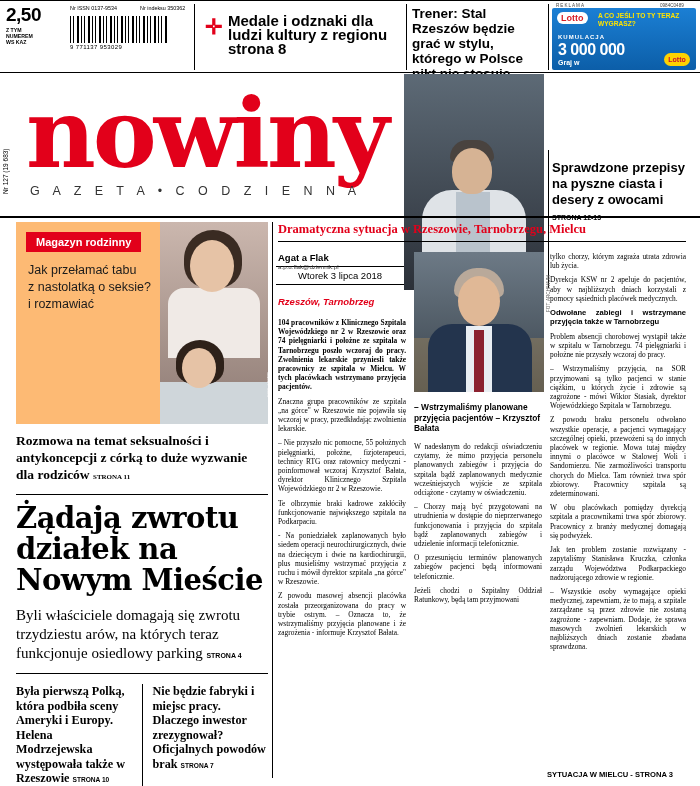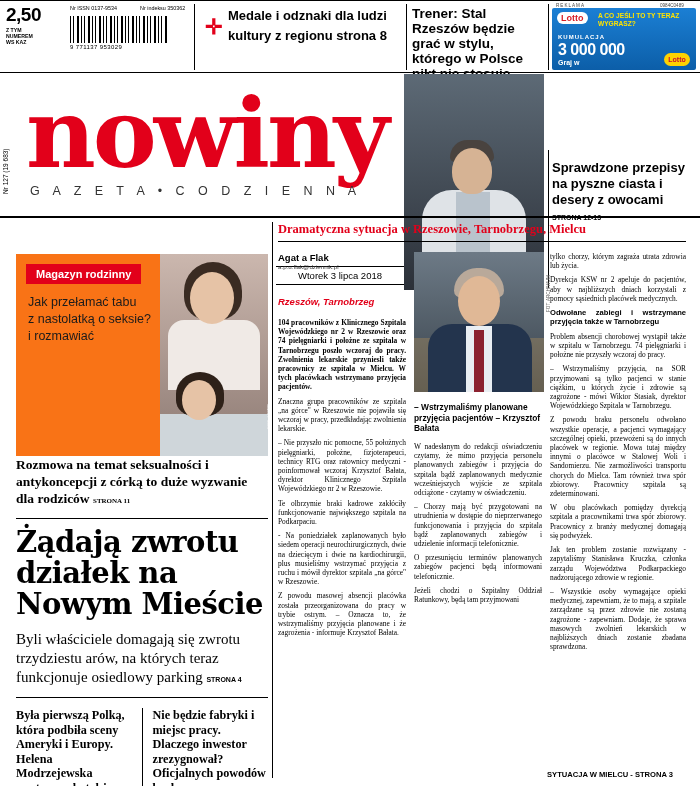--- a/index.html
+++ b/index.html
@@ -20,21 +20,21 @@
   .price-box { position: absolute; left: 6px; top: 4px; width: 58px; }
   .price { font-size: 19px; font-weight: bold; letter-spacing: -0.5px; }
   .price-sub { font-size: 5.2px; line-height: 6px; font-weight: bold; margin-top: 1px; }
   .issn { position: absolute; left: 70px; top: 5px; font-size: 5.4px; }
   .indeks { position: absolute; left: 140px; top: 5px; font-size: 5.4px; }
   .barcode { position: absolute; left: 70px; top: 16px; width: 98px; height: 36px; }
   .barcode .bars { width: 98px; height: 27px; background:
      repeating-linear-gradient(to right, #000 0 1px, #fff 1px 3px, #000 3px 4px, #fff 4px 7px, #000 7px 9px, #fff 9px 11px); }
   .barcode .num { font-size: 6px; letter-spacing: 0.4px; margin-top: 1px; }
   .plus-icon { position: absolute; left: 205px; top: 20px; width: 16px; height: 16px; color: #e2001a; font-size: 21px; line-height: 14px; font-weight: bold; }
-  .kicker-txt { position: absolute; left: 228px; top: 6px; width: 180px; font-size: 13px; font-weight: bold; line-height: 20px; }
+  .kicker-txt { position: absolute; left: 228px; top: 14px; width: 180px; font-size: 15px; font-weight: bold; line-height: 14px; }
   .kicker-page { font-weight: bold; }
 
   .teaser-box { position: absolute; left: 412px; top: 6px; width: 132px; height: 62px; }
   .teaser-box .hd { font-size: 13.5px; font-weight: bold; line-height: 15px; }
   .teaser-box .pg { font-size: 7px; font-weight: bold; margin-top: 4px; }
   .vrule { position: absolute; background: #000; width: 1px; }
   .hrule { position: absolute; background: #000; height: 1px; }
 
   .rekl-label { position: absolute; left: 556px; top: 3px; font-size: 4.6px; letter-spacing: 1px; color: #444; }
   .obsclaim { position: absolute; left: 660px; top: 3px; font-size: 4.6px; color: #444; }
@@ -67,33 +67,33 @@
   .date-bar { position: absolute; left: 276px; top: 196px; width: 128px; font-size: 9.5px; text-align: center; }
   .right-promo { position: absolute; left: 552px; top: 86px; width: 144px; height: 138px; }
   .right-promo .rp-hd { font-size: 13px; font-weight: bold; line-height: 16px; }
   .right-promo .rp-pg { font-size: 7px; font-weight: bold; margin-top: 6px; }
 
   
   .main-rule { position: absolute; left: 0; top: 216px; width: 700px; height: 2px; background: #000; }
 
   
   .left-col { position: absolute; left: 16px; top: 222px; width: 252px; }
-  .mag-box { position: relative; width: 252px; height: 202px; background: #f97316; overflow: hidden; margin-top: 32px; }
+  .mag-box { position: relative; width: 252px; height: 202px; background: #fdba74; overflow: hidden; }
   .mag-badge { position: absolute; left: 10px; top: 10px; background: #e2001a; color: #fff; font-size: 11px; font-weight: bold; padding: 4px 10px; }
   .mag-text { position: absolute; left: 12px; top: 40px; width: 132px; font-size: 12.5px; line-height: 17px; color: #1b1b1b; }
   .mag-photo { position: absolute; right: 0; top: 0; width: 108px; height: 202px; background: linear-gradient(#cbb7ae, #8d7a73); overflow: hidden; }
   .mag-photo .head1 { position: absolute; left: 30px; top: 18px; width: 44px; height: 52px; background: #e6c3a6; border-radius: 50%; }
   .mag-photo .hair1 { position: absolute; left: 24px; top: 8px; width: 58px; height: 58px; background: #3a2b22; border-radius: 50% 50% 40% 40%; }
   .mag-photo .body1 { position: absolute; left: 8px; top: 66px; width: 92px; height: 70px; background: #f0eae6; border-radius: 16px 16px 0 0; }
   .mag-photo .head2 { position: absolute; left: 22px; top: 126px; width: 34px; height: 40px; background: #e6c3a6; border-radius: 50%; }
   .mag-photo .hair2 { position: absolute; left: 16px; top: 118px; width: 48px; height: 44px; background: #2e2119; border-radius: 50% 50% 36% 36%; }
   .mag-photo .body2 { position: absolute; left: 0px; top: 160px; width: 108px; height: 42px; background: #cfd6da; }
   .photo-credit { position: absolute; right: 1px; top: 150px; font-size: 4.6px; color: #eee; transform: rotate(-90deg); transform-origin: right top; white-space: nowrap; }
 
-  .lead-sub { font-size: 13.5px; font-weight: bold; line-height: 17px; font-family: "Liberation Serif", serif; }
+  .lead-sub { margin-top: 8px; font-size: 13.5px; font-weight: bold; line-height: 17px; font-family: "Liberation Serif", serif; }
   .lead-sub .pg { font-size: 7px; }
   .rule-thin { height: 1px; background: #000; margin: 8px 0; }
 
   .big-head { font-family: "DejaVu Serif", serif; font-size: 29px; line-height: 31px; font-weight: bold; letter-spacing: -0.5px; }
   .big-lede { font-family: "Liberation Serif", serif; font-size: 15px; line-height: 19px; margin-top: 10px; }
   .big-lede .pg { font-size: 7px; font-family: "Liberation Sans", sans-serif; font-weight: bold; }
 
   .bottom-two { display: flex; gap: 10px; margin-top: 10px; }
   .bt-col { width: 121px; font-family: "Liberation Serif", serif; font-size: 12.2px; line-height: 14.5px; font-weight: bold; }
   .bt-col .pg { font-size: 6.6px; font-family: "Liberation Sans", sans-serif; }

